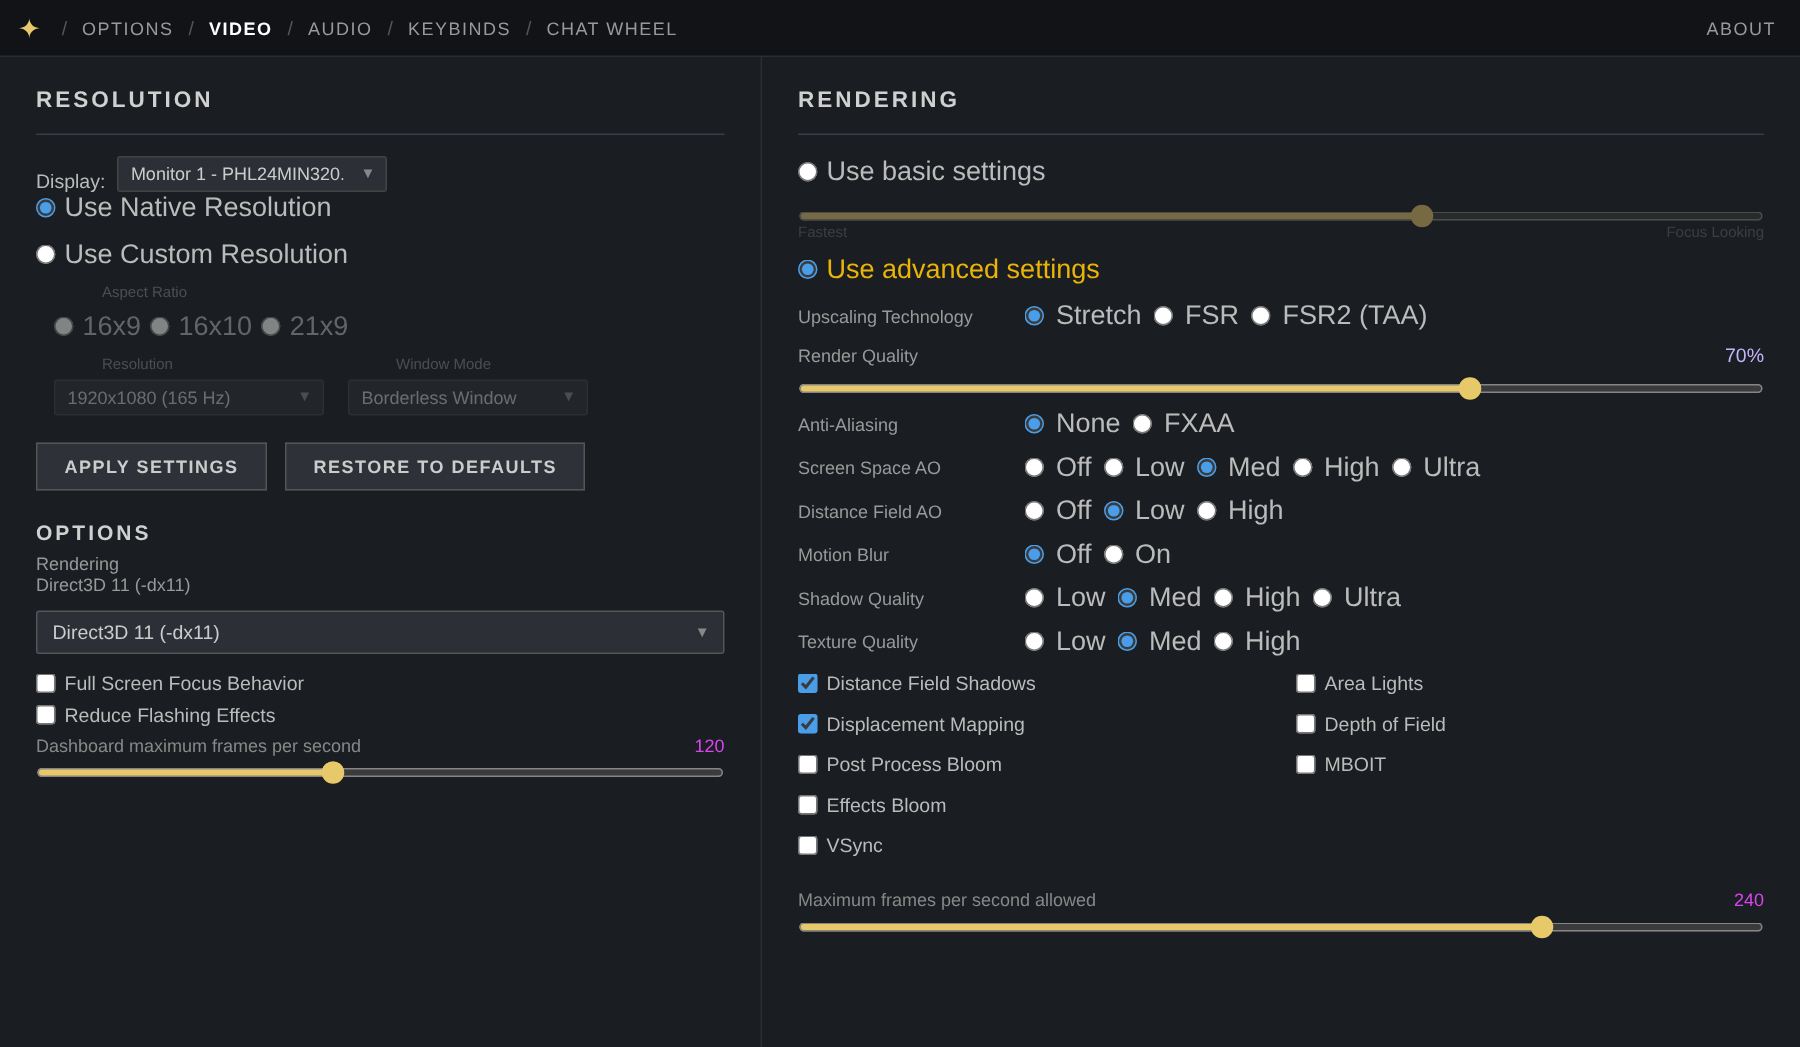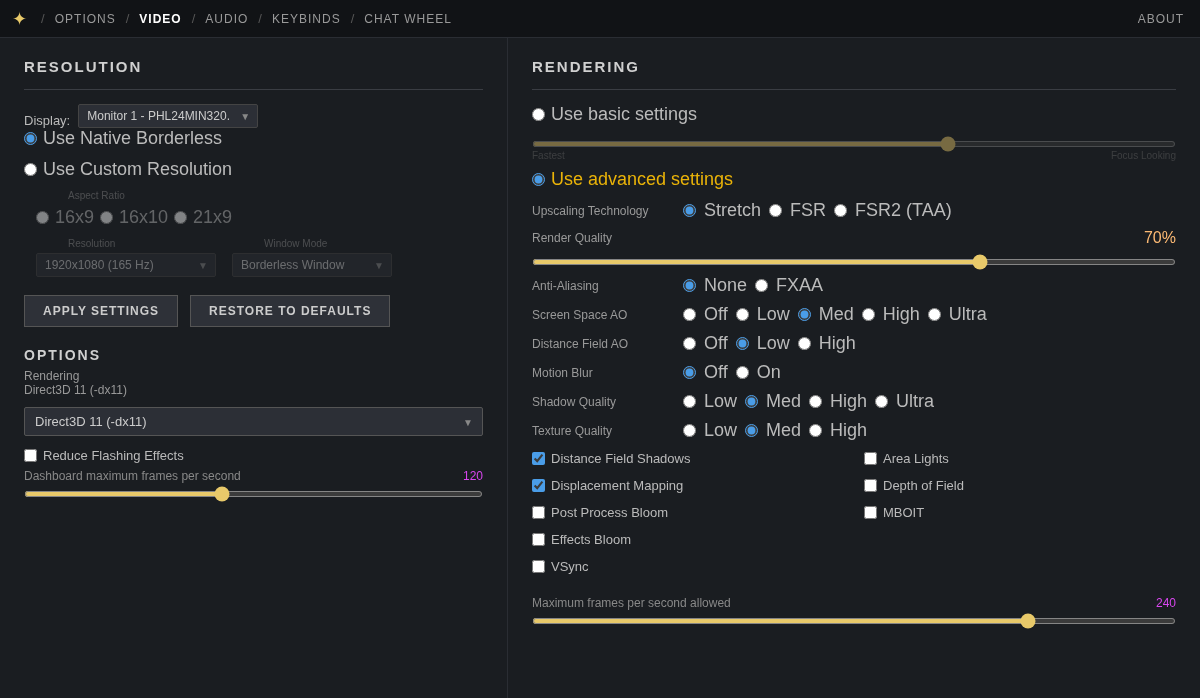--- a/index.html
+++ b/index.html
@@ -303,21 +303,21 @@
       margin-bottom: 8px;
     }
 
     .render-quality-row {
       display: flex;
       justify-content: space-between;
       align-items: center;
       margin-bottom: 6px;
     }
     .rq-label { color: #999; font-size: 12px; }
-    .rq-value { color: #fdba74; font-size: 16px; }
+    .rq-value { color: #c4b5fd; font-size: 13px; }
 
     .max-fps-row {
       display: flex;
       justify-content: space-between;
       align-items: center;
       margin-top: 16px;
       margin-bottom: 2px;
     }
 
     
@@ -355,21 +355,21 @@
         <span class="display-label">Display:</span>
         <div class="select-wrapper">
           <select class="select-box select-box-wide">
             <option>Monitor 1 - PHL24MIN320...</option>
           </select>
         </div>
       </div>
 
       <div class="radio-group">
         <input type="radio" name="resolution-type" id="native" checked="" style="">
-        <label for="native" class="radio-label">Use Native Borderless</label>
+        <label for="native" class="radio-label">Use Native Resolution</label>
       </div>
 
       <div class="radio-group">
         <input type="radio" name="resolution-type" id="custom" style="">
         <label for="custom" class="radio-label">Use Custom Resolution</label>
       </div>
 
       <div class="sub-section grayed">
         <div class="field-label">Aspect Ratio</div>
         <div class="radio-group" style="margin-top:6px;">
@@ -416,20 +416,24 @@
 
       <div class="select-wrapper-full">
         <select class="select-full">
           <option>Direct3D 11 (-dx11)</option>
           <option>Direct3D 12</option>
           <option>Vulkan</option>
         </select>
       </div>
 
       <div class="checkbox-row">
+        <input type="checkbox" id="fsf" style="">
+        <label for="fsf">Full Screen Focus Behavior</label>
+      </div>
+      <div class="checkbox-row">
         <input type="checkbox" id="rfe" style="">
         <label for="rfe">Reduce Flashing Effects</label>
       </div>
 
       <div class="slider-container">
         <div class="slider-row">
           <span class="slider-label">Dashboard maximum frames per second</span>
           <span class="slider-value">120</span>
         </div>
         <input type="range" min="30" max="240" value="120" style="width: 100%;">

